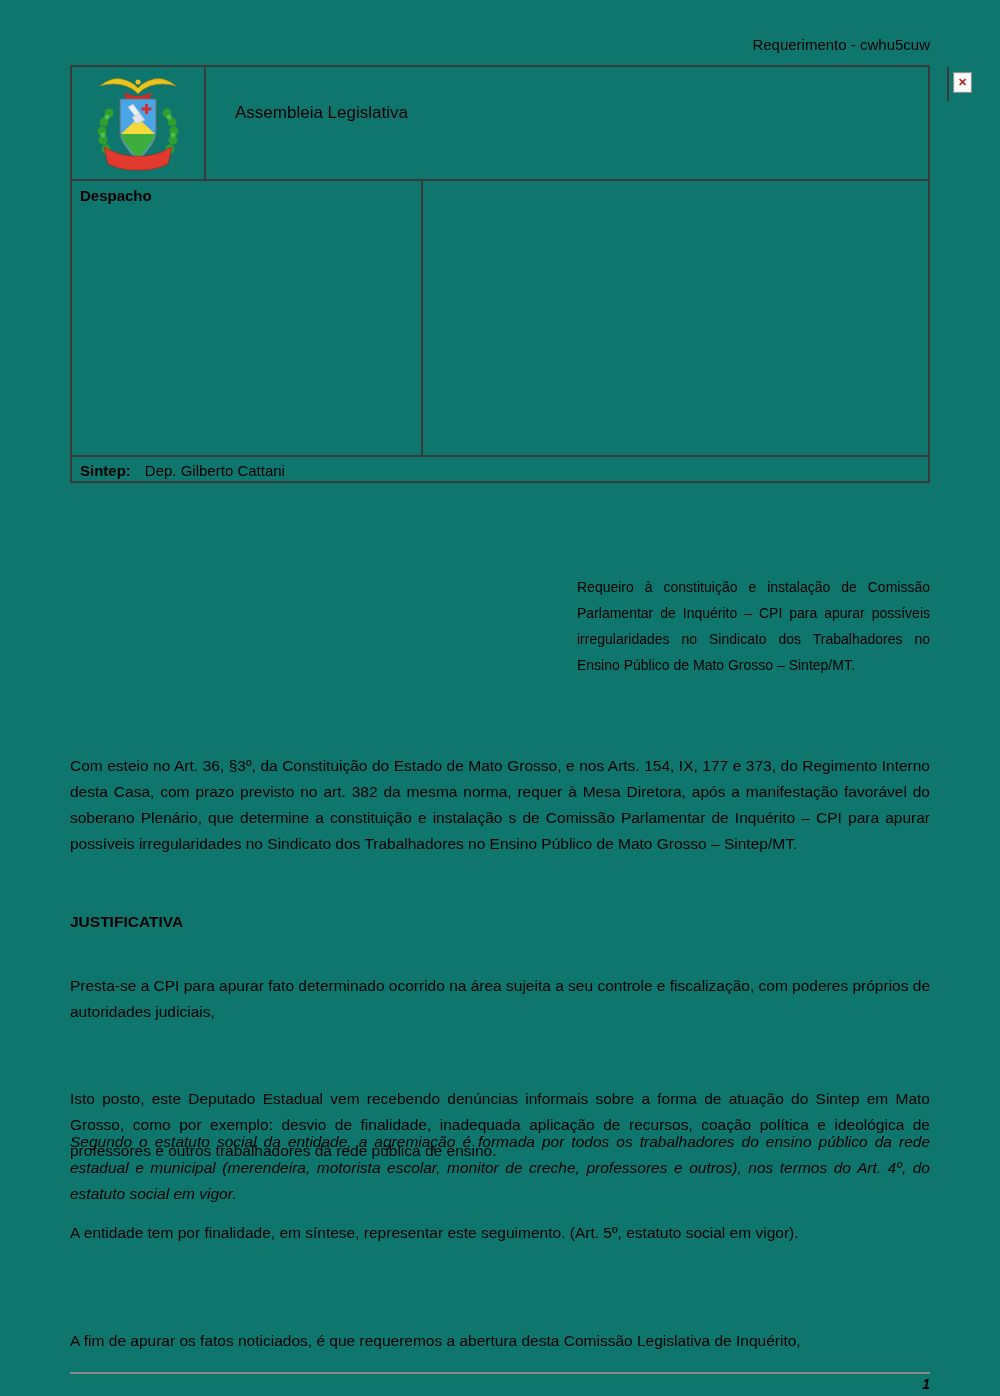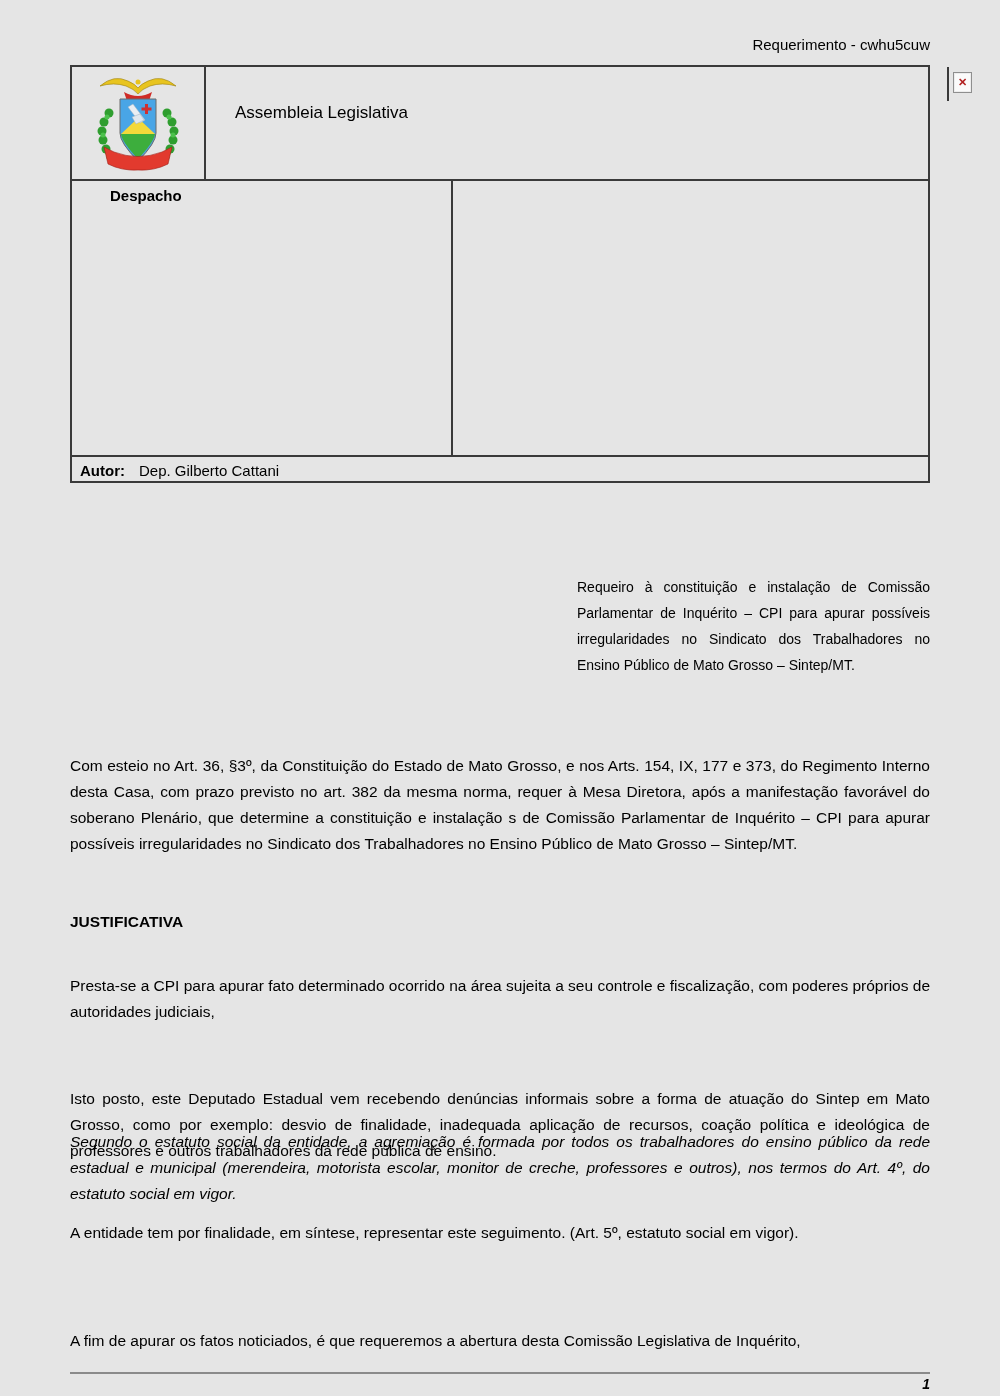--- a/index.html
+++ b/index.html
@@ -1,32 +1,32 @@
 <!DOCTYPE html>
 <html><head>
 <meta charset="utf-8">
 <style>
   html, body { margin:0; padding:0; background:#ffffff; }
   .page {
-    position:relative; width:1000px; height:1396px; background:#e5e5e5;
+    position:relative; width:1000px; height:1396px; background:#0f766e;
     font-family:"Liberation Sans", sans-serif; color:#000; overflow:hidden;
   }
   .ref-label { position:absolute; top:36px; right:70px; font-size:15px; }
 
   
   .htable { position:absolute; left:70px; top:65px; width:856px; border:2px solid #3a3a3a; }
   .trow { display:flex; }
   .r1 { height:112px; border-bottom:2px solid #3a3a3a; }
   .cell-logo { width:132px; border-right:2px solid #3a3a3a; display:flex; align-items:center; justify-content:center; }
   .cell-org { flex:1; padding:32px 0 0 19px; position:relative; }
   .org-name { font-weight:bold; font-size:17px; line-height:27px; }
   .org-sub  { font-size:17px; line-height:27px;margin-left:10px; }
   .r2 { height:274px; border-bottom:2px solid #3a3a3a; }
-  .cell-despacho { width:341px; border-right:2px solid #3a3a3a; padding:6px 0 0 2px;
-                   font-weight:bold; font-size:15px;margin-left:36px; }
+  .cell-despacho { width:341px; border-right:2px solid #3a3a3a; padding:6px 0 0 8px;
+                   font-weight:bold; font-size:15px; }
   .cell-empty { flex:1; }
   .r3 { height:22px; padding:2px 0 0 8px; font-size:15px; display:flex; align-items:center; }
   .autor-label { font-weight:bold; }
   .autor-value { margin-left:14px; }
   .partial-divider { position:absolute; left:741px; top:0; width:2px; height:34px; background:#3a3a3a; }
   .broken-img { position:absolute; left:747px; top:5px; width:19px; height:21px;
                 border:1px solid #8f8f8f; background:#fbfbfb; box-sizing:border-box;
                 display:flex; align-items:center; justify-content:center;
                 font-size:11px; font-weight:bold; color:#b22222; box-shadow: inset 0 0 0 1px #ededed; }
 
@@ -106,21 +106,21 @@
         </div>
       </div>
     </div>
     <div class="trow r2">
       <div class="cell-despacho">
         <span>Despacho</span>
       </div>
       <div class="cell-empty"></div>
     </div>
     <div class="trow r3">
-      <span class="autor-label">Autor:</span>
+      <span class="autor-label">Sintep:</span>
       <span class="autor-value">Dep. Gilberto Cattani</span>
     </div>
   </div>
 
   <div class="citation">Requeiro à constituição e instalação de Comissão Parlamentar de Inquérito – CPI para apurar possíveis irregularidades no Sindicato dos Trabalhadores no Ensino Público de Mato Grosso – Sintep/MT.</div>
 
   <div class="para p-intro">Com esteio no Art. 36, §3º, da Constituição do Estado de Mato Grosso, e nos Arts. 154, IX, 177 e 373, do Regimento Interno desta Casa, com prazo previsto no art. 382 da mesma norma, requer à Mesa Diretora, após a manifestação favorável do soberano Plenário, que determine a constituição e instalação s de Comissão Parlamentar de Inquérito – CPI para apurar possíveis irregularidades no Sindicato dos Trabalhadores no Ensino Público de Mato Grosso – Sintep/MT.</div>
 
   <div class="h-just">JUSTIFICATIVA</div>
 

